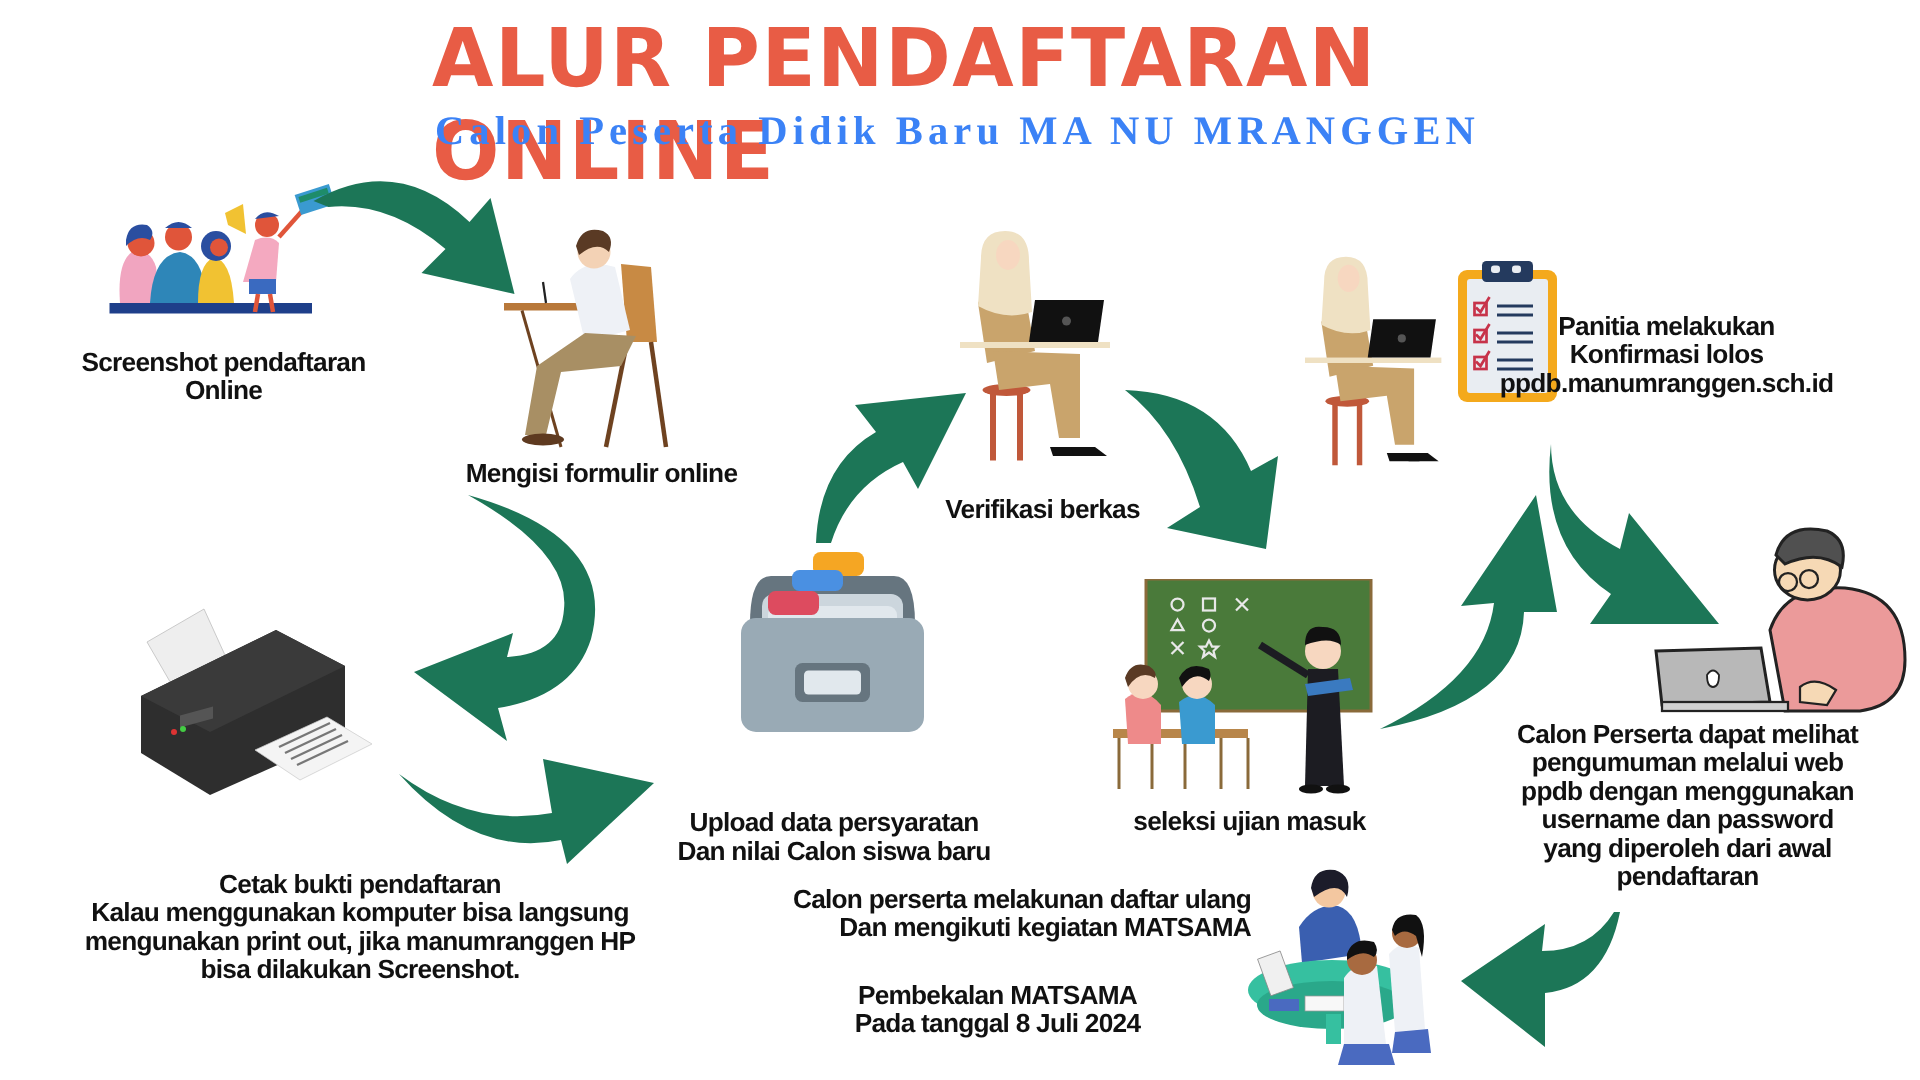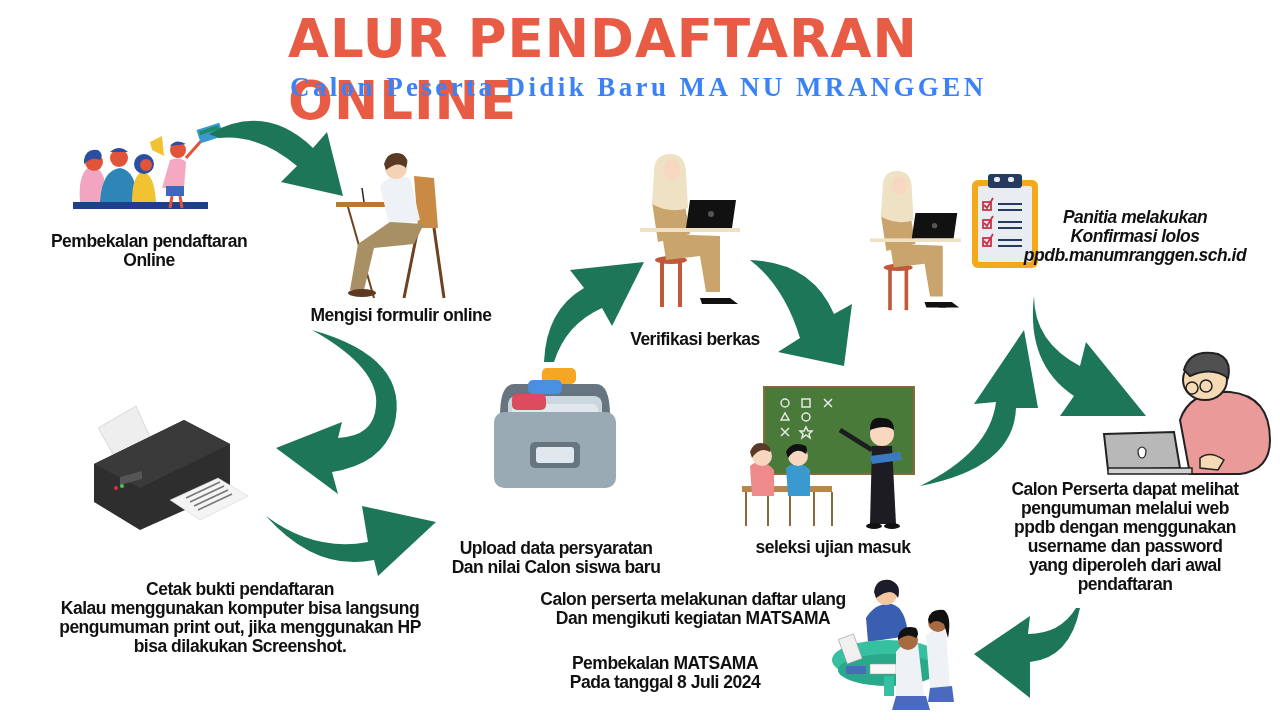--- a/index.html
+++ b/index.html
@@ -249,64 +249,64 @@
 
 <svg class="arrow" style="left:1030px;top:292px;" width="120" height="128" viewBox="0 0 120 128">
   <path d="M4 4 Q4 50 50 74 L56 50 L116 124 L30 124 L44 104 Q-4 72 4 4 Z" fill="#1c7657"></path>
 </svg>
 
 <svg class="arrow" style="left:970px;top:598px;" width="110" height="120" viewBox="0 0 110 120">
   <path d="M110 10 Q100 60 60 64 L60 100 L4 56 L60 18 L58 36 Q90 36 106 10 Z" fill="#1c7657"></path>
 </svg>
 
 <div class="label" style="left:14px;top:232px;width:270px;">
-  <span>Pembekalan pendaftaran</span>
+  <span>Screenshot pendaftaran</span>
   <span>Online</span>
 </div>
 
 <div class="label" style="left:286px;top:306px;width:230px;text-align:center;">
   <span>Mengisi formulir online</span>
 </div>
 
 <div class="label" style="left:20px;top:580px;width:440px;">
   <span>Cetak bukti pendaftaran</span>
   <span>Kalau menggunakan komputer bisa langsung</span>
-  <span>pengumuman print out, jika menggunakan HP</span>
+  <span>mengunakan print out, jika manumranggen HP</span>
   <span>bisa dilakukan Screenshot.</span>
 </div>
 
 <div class="label" style="left:428px;top:492px;width:256px;margin-top:47px;">
   <span>Upload  data persyaratan</span>
   <span>Dan nilai Calon siswa baru</span>
 </div>
 
 <div class="label" style="left:606px;top:330px;width:178px;">
   <span>Verifikasi berkas</span>
 </div>
 
 <div class="label" style="left:730px;top:538px;width:206px;">
   <span>seleksi ujian masuk</span>
 </div>
 
-<div class="label" style="left:1000px;top:208px;width:270px;font-style:italic;">
+<div class="label" style="left:976px;top:208px;width:270px;">
   <span>Panitia melakukan</span>
   <span>Konfirmasi lolos</span>
   <span>ppdb.manumranggen.sch.id</span>
 </div>
 
 <div class="label" style="left:980px;top:480px;width:290px;">
   <span>Calon Perserta dapat melihat</span>
   <span>pengumuman melalui web</span>
   <span>ppdb dengan menggunakan</span>
   <span>username dan password</span>
   <span>yang diperoleh dari awal</span>
   <span>pendaftaran</span>
 </div>
 
-<div class="label" style="left:508px;top:590px;width:370px;">
+<div class="label" style="left:464px;top:590px;width:370px;text-align:right;">
   <span>Calon perserta melakunan daftar ulang</span>
   <span>Dan mengikuti kegiatan MATSAMA</span>
 </div>
 
 <div class="label" style="left:540px;top:654px;width:250px;">
   <span>Pembekalan MATSAMA</span>
   <span>Pada tanggal 8 Juli 2024</span>
 </div>
 
 </body></html>

